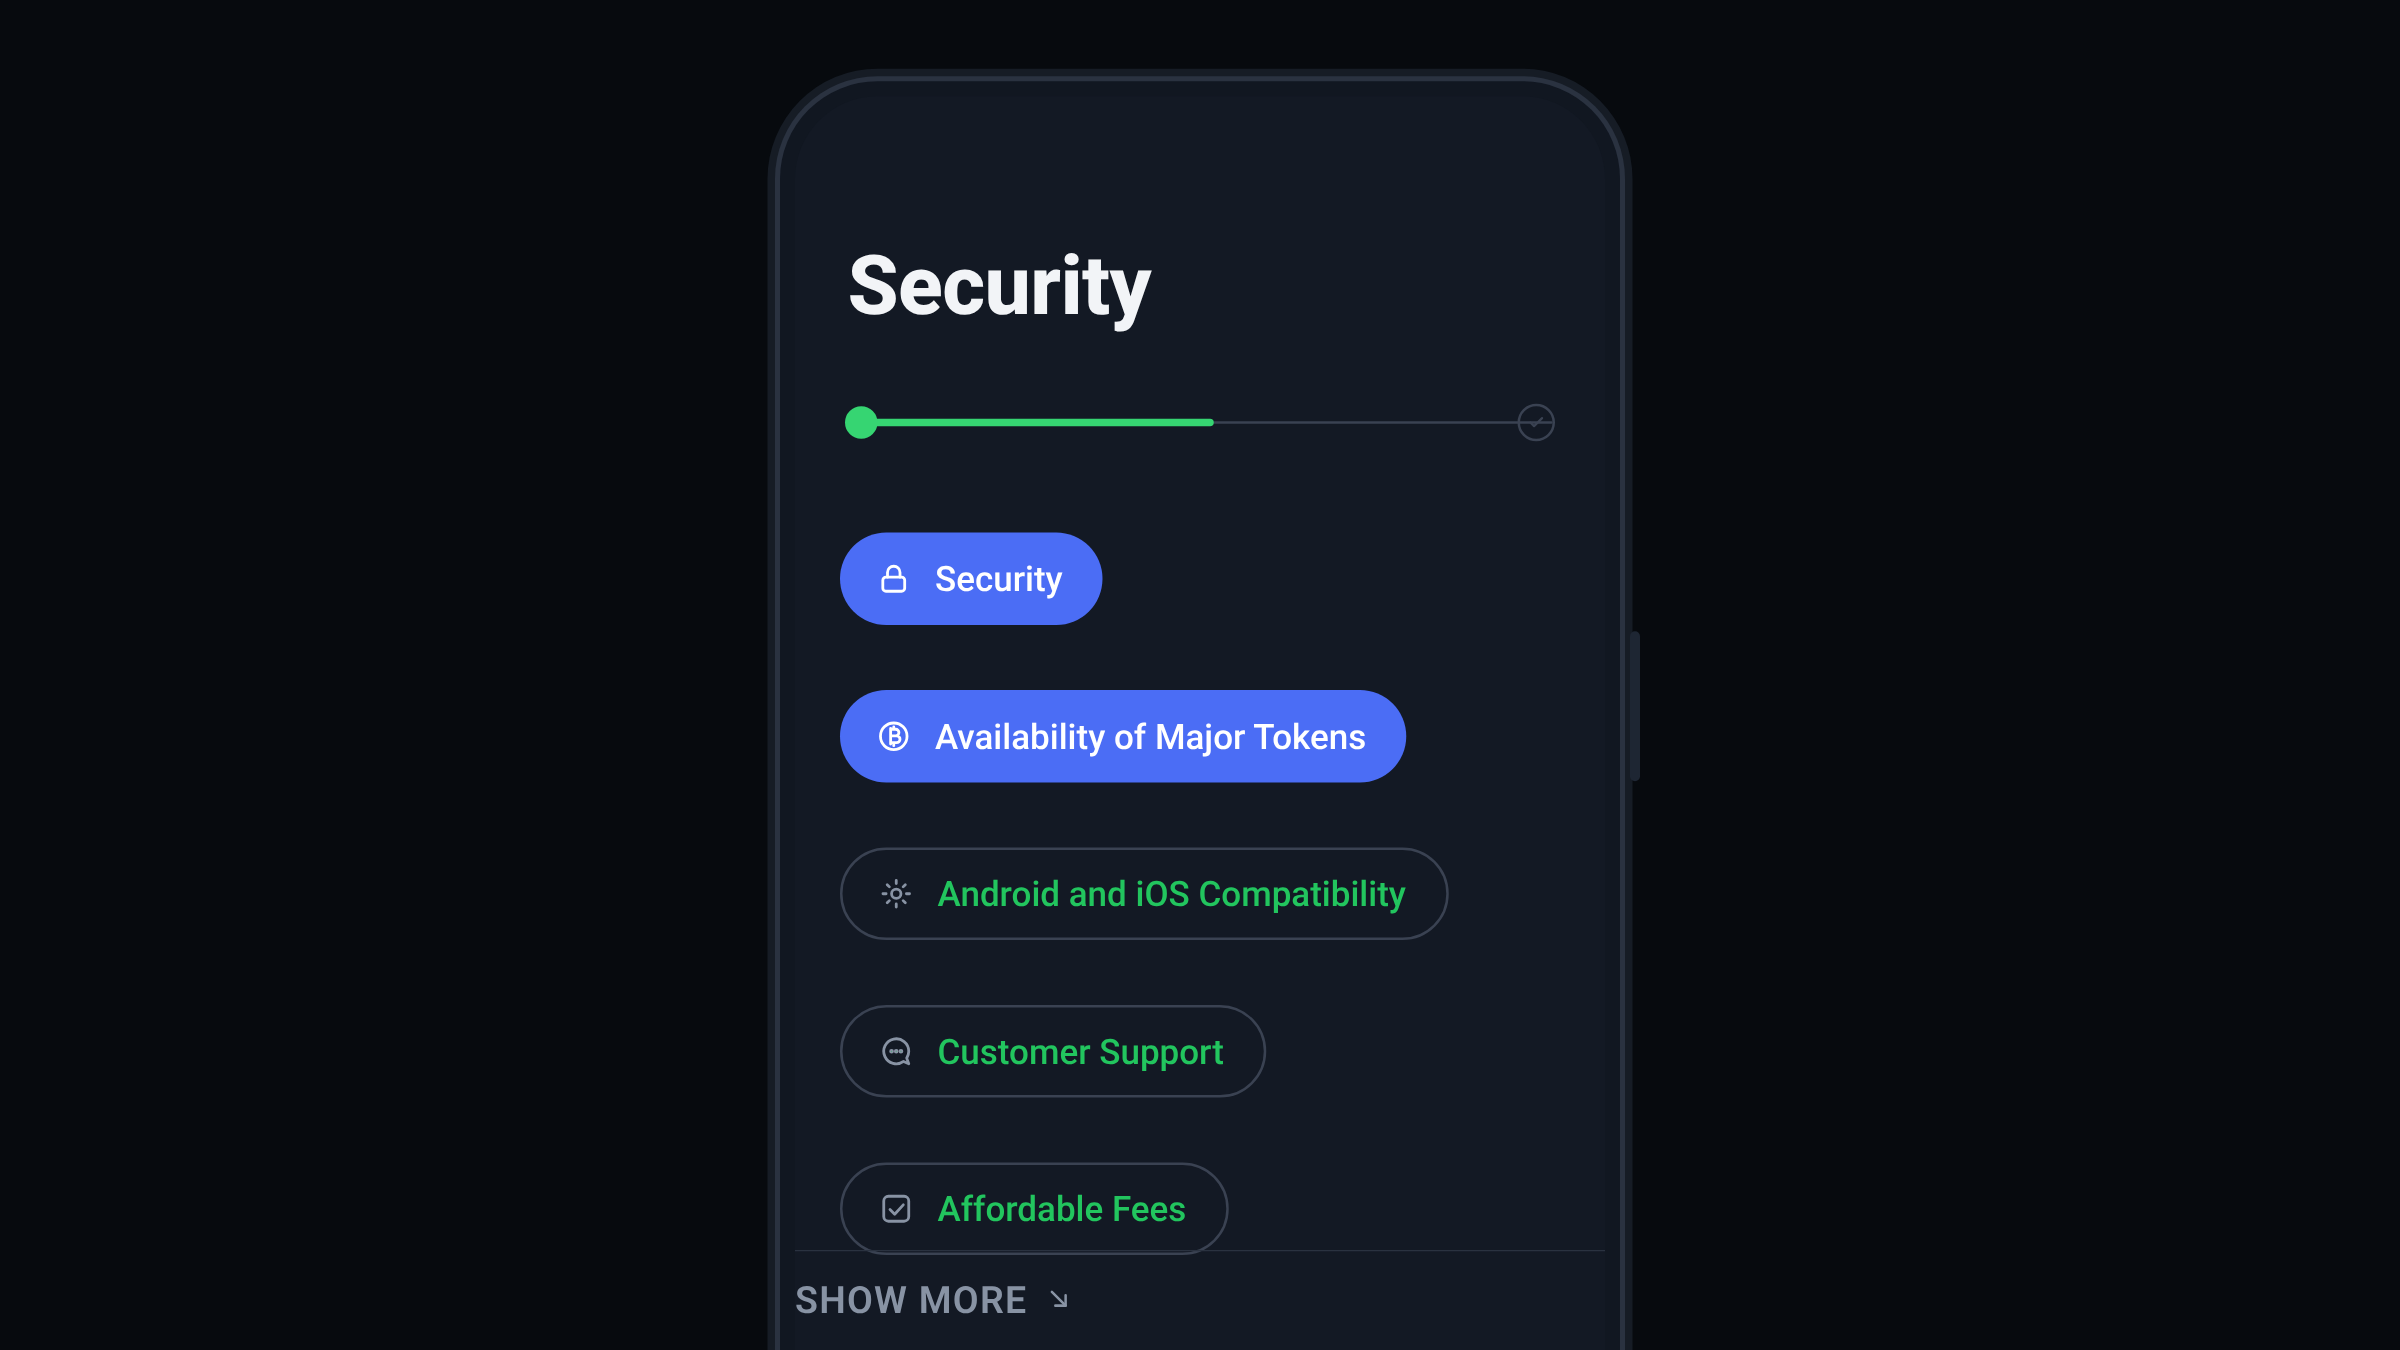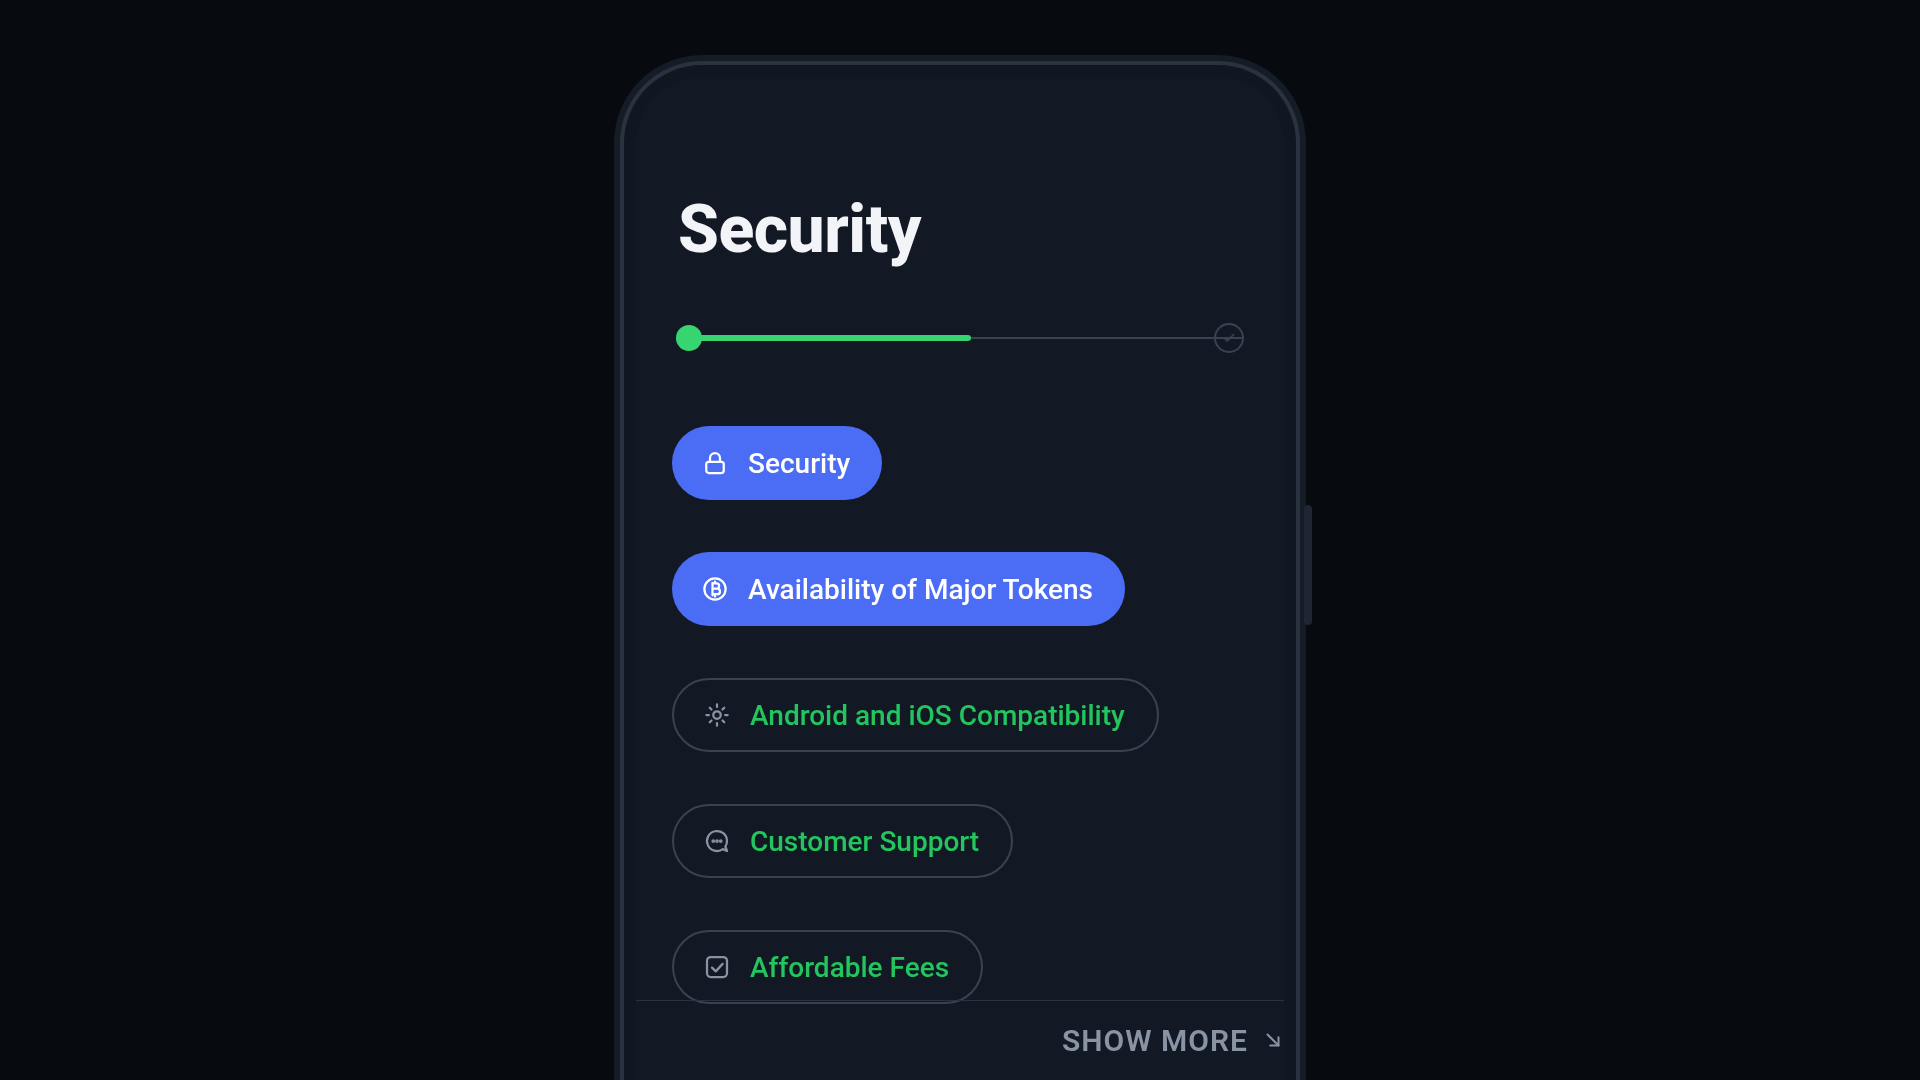--- a/index.html
+++ b/index.html
@@ -130,21 +130,21 @@
   .footer-abs {
     position: absolute;
     left: 50%;
     transform: translateX(-50%);
     top: 1000px;
     width: 648px;
     height: 80px;
     border-top: 1px solid #2A3240;
     display: flex;
     align-items: center;
-    justify-content: flex-end;
+    justify-content: flex-start;
     gap: 14px;
     color: #8893A4;
     font-size: 30px;
     font-weight: 600;
     letter-spacing: 1px;
   }
 </style>
 </head>
 <body>
 

